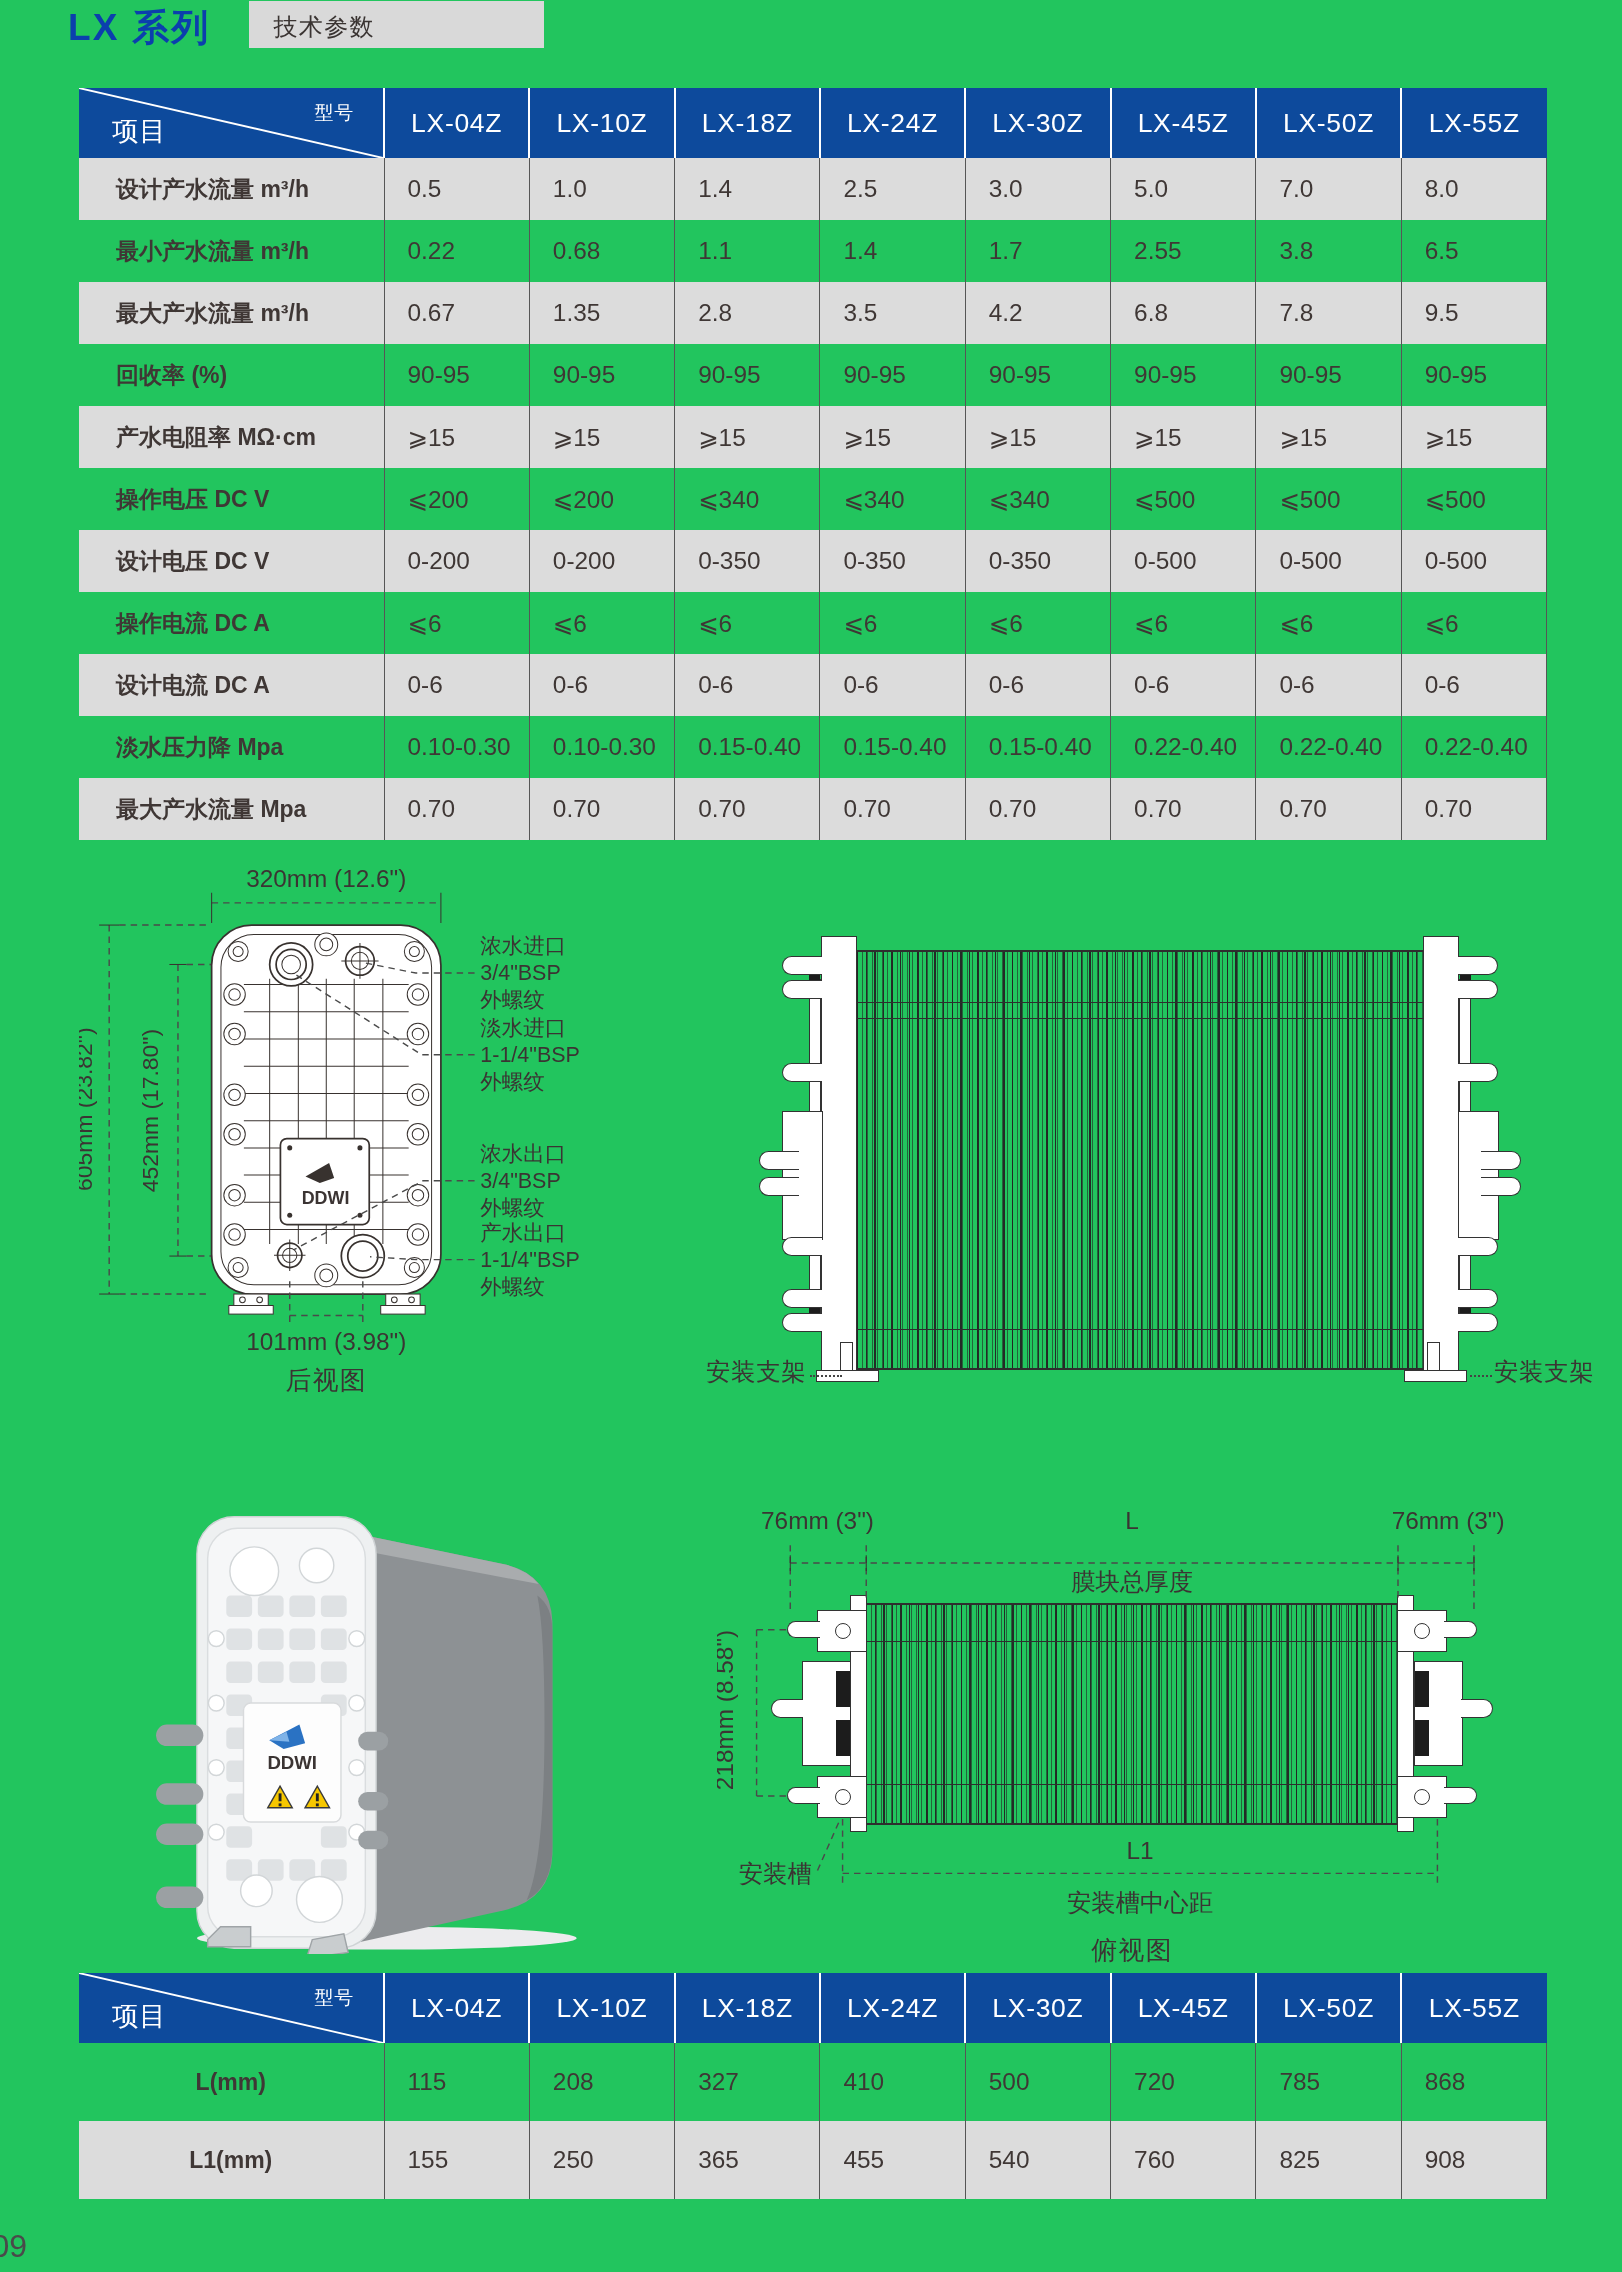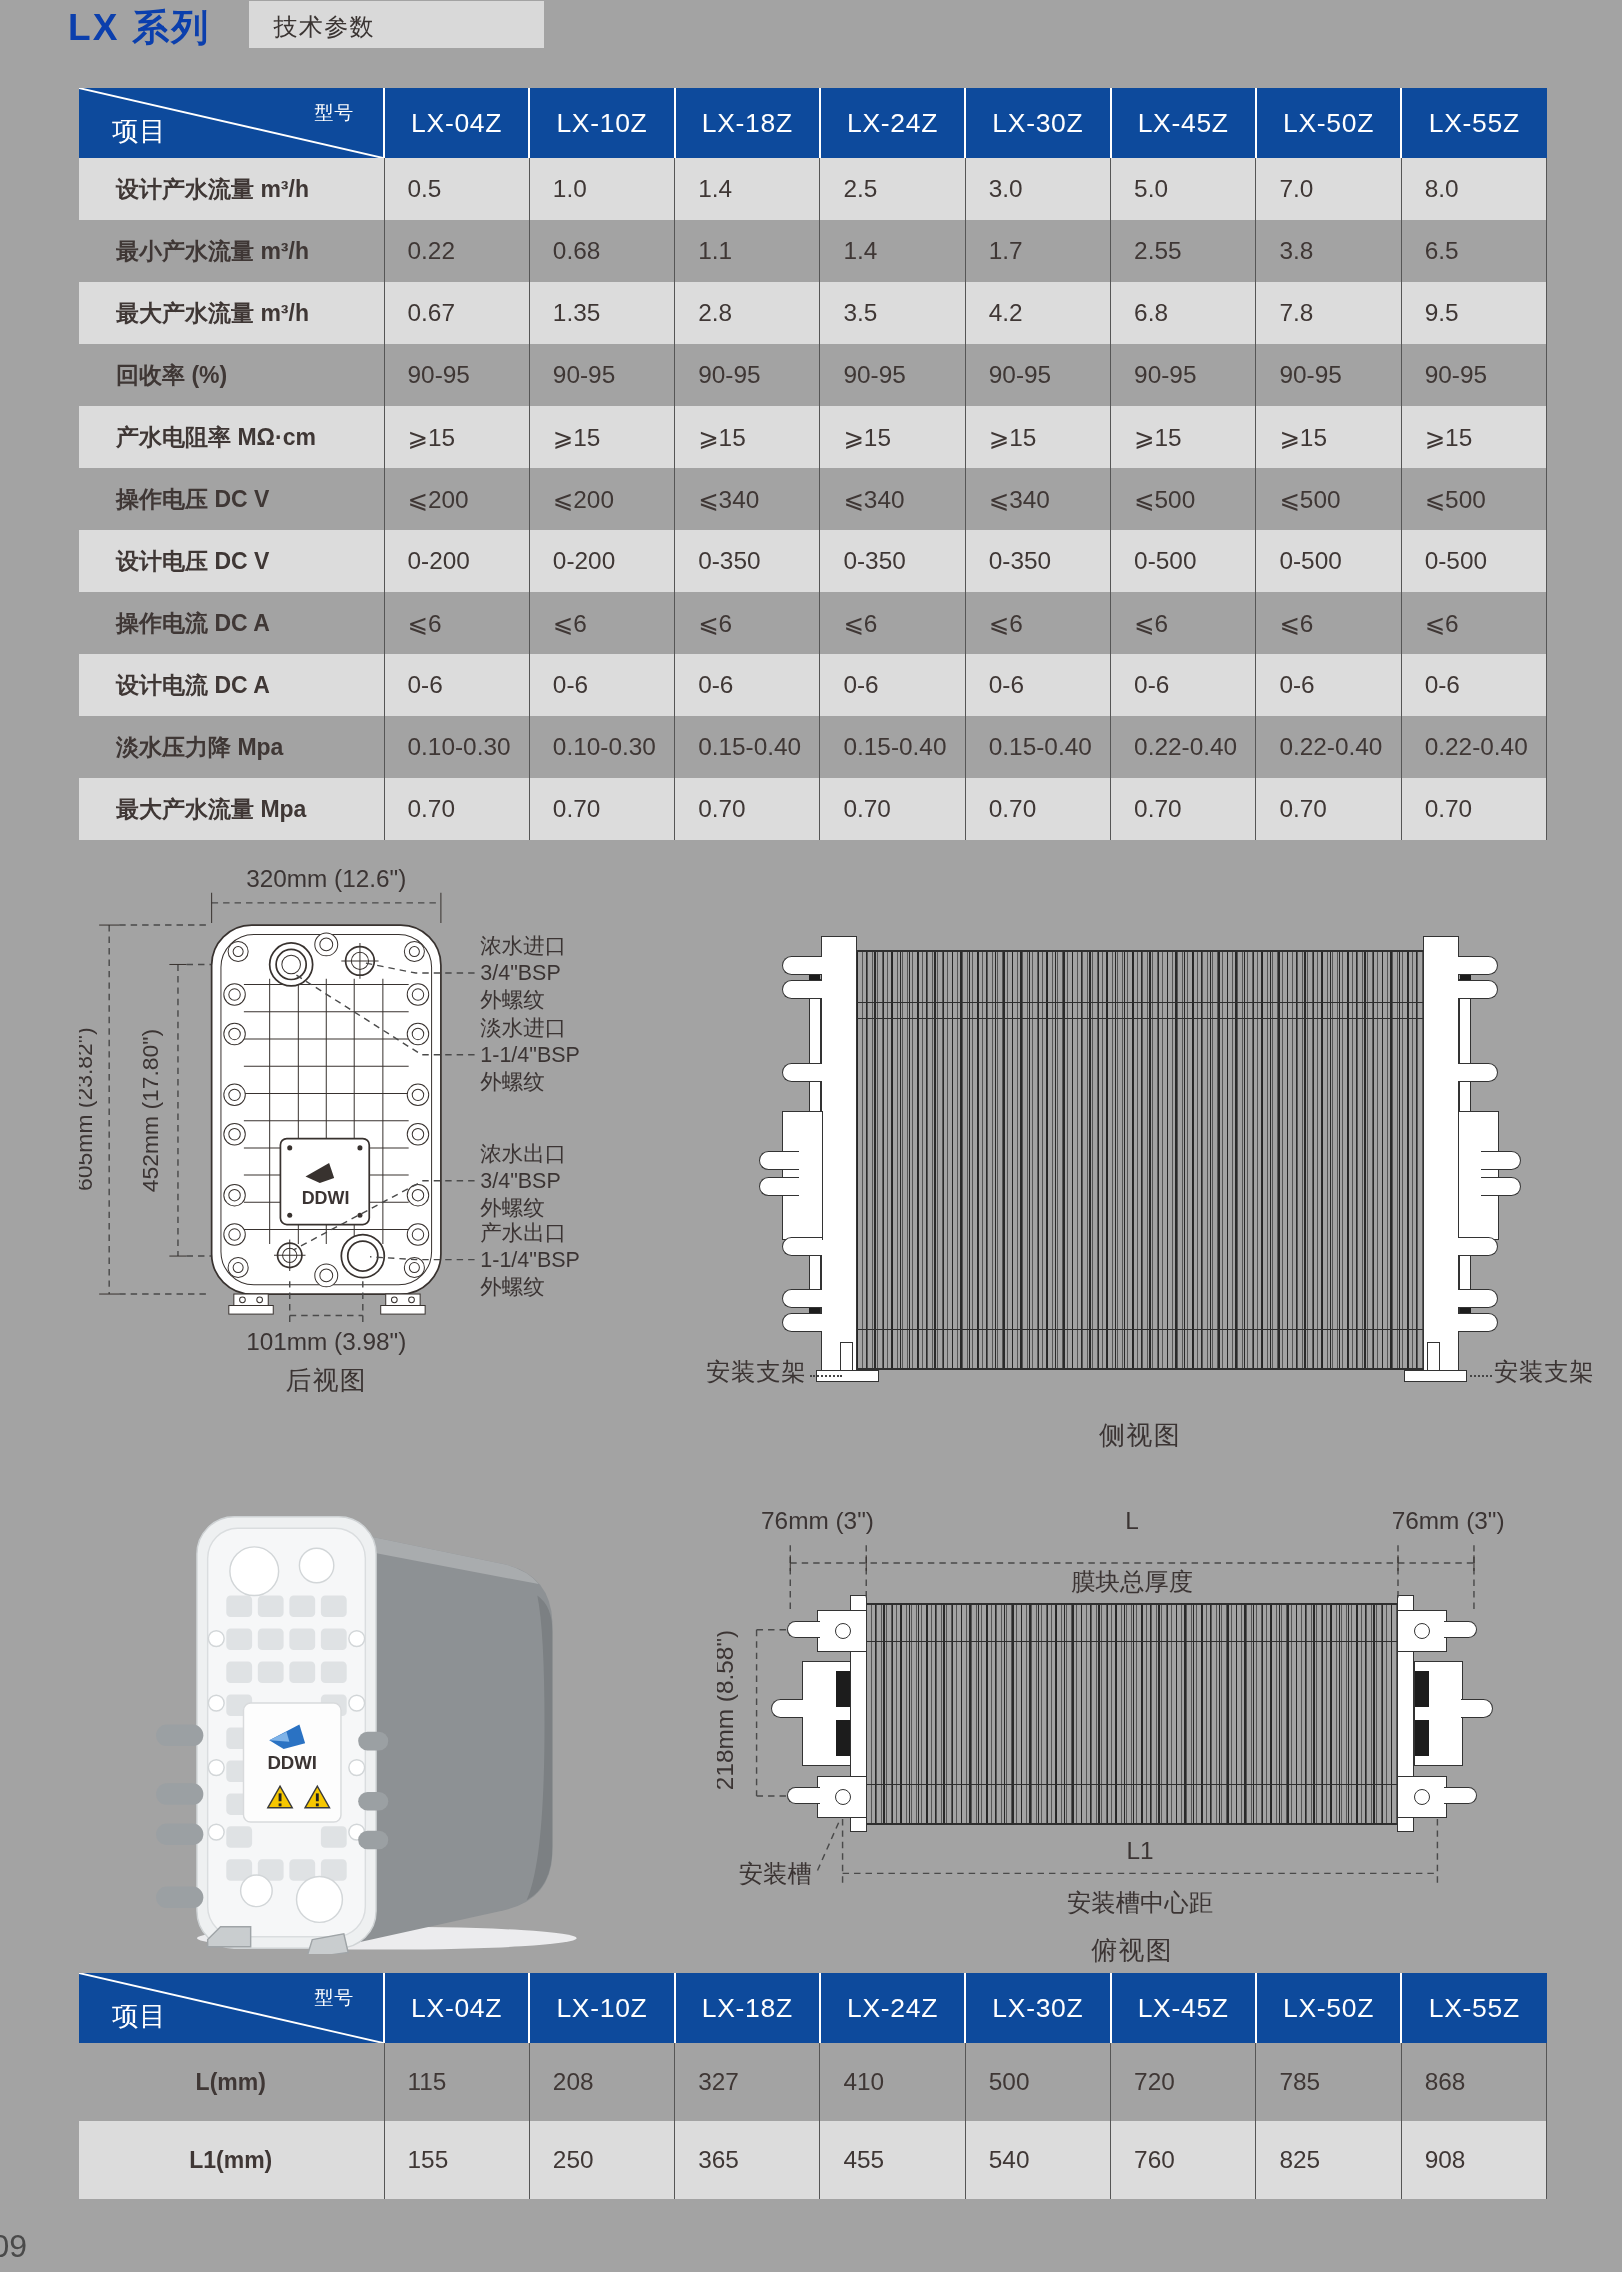--- a/index.html
+++ b/index.html
@@ -1,17 +1,17 @@
 <!DOCTYPE html>
 <html style="font-size:11.5px"><head>
 <meta charset="utf-8">
 <style>
   html,body{margin:0;padding:0;}
   body{font-family:"Liberation Sans","DejaVu Sans",sans-serif;background:#fff;}
-  #page{position:relative;width:1622px;height:2273px;background:#a3a3a3;overflow:hidden;}
+  #page{position:relative;width:1622px;height:2273px;background:#22c55e;overflow:hidden;}
   .abs{position:absolute;}
 
   
   .page-title{left:68px;top:2.9px;font-size:37px;font-weight:bold;color:#0b3fad;letter-spacing:2.2px;}
   .tag-box{left:249px;top:1.4px;width:295px;height:47px;background:#d9d9d9;}
   .tag-box span{display:block;margin:10px 0 0 24.4px;font-size:24px;color:#3a3432;letter-spacing:1.4px;}
   .page-num{left:-8.6px;top:2228px;font-size:32px;color:#4a4a4a;}
 
   
   table.spec{position:absolute;left:79px;width:1468px;border-collapse:collapse;table-layout:fixed;}
@@ -416,21 +416,20 @@
     <div class="noz nright" style="left:784px;top:389px;"></div>
     <div class="noz nright" style="left:784px;top:413px;"></div>
     <div class="fv" style="left:166px;top:442px;width:13px;height:33px;"></div>
     <div class="fv" style="left:142px;top:470px;width:63px;height:11.5px;"></div>
     <div class="fv" style="left:753px;top:442px;width:13px;height:33px;"></div>
     <div class="fv" style="left:730px;top:470px;width:63px;height:11.5px;"></div>
     <div class="dlabel" style="left:32px;top:456px;">安装支架</div>
     <div class="dotleader" style="left:136px;top:475px;width:32px;"></div>
     <div class="dotleader" style="left:796px;top:475px;width:21.5px;"></div>
     <div class="dlabel" style="left:820px;top:456px;">安装支架</div>
-    <div class="caption" style="left:183px;top:518px;width:566px;">侧视图</div>
   </div>
 
   <svg class="drawing" style="left:136px;top:1488px;" width="473" height="466" viewBox="0 0 660 650">
     <ellipse cx="350" cy="628" rx="265" ry="16" fill="#ececee"></ellipse>
     <g>
       <path d="M300 62 L512 106 Q578 120 581 186 L581 512 Q578 574 514 589 L300 636 Z" fill="#8d9194"></path>
       <path d="M300 62 L512 106 Q545 113 562 134 L330 90 Z" fill="#a9acae"></path>
       <path d="M560 150 Q581 165 581 200 L581 500 Q581 555 545 575 Q570 520 570 330 Q570 200 560 150 Z" fill="#7c8083"></path>
     </g>
     <g>

